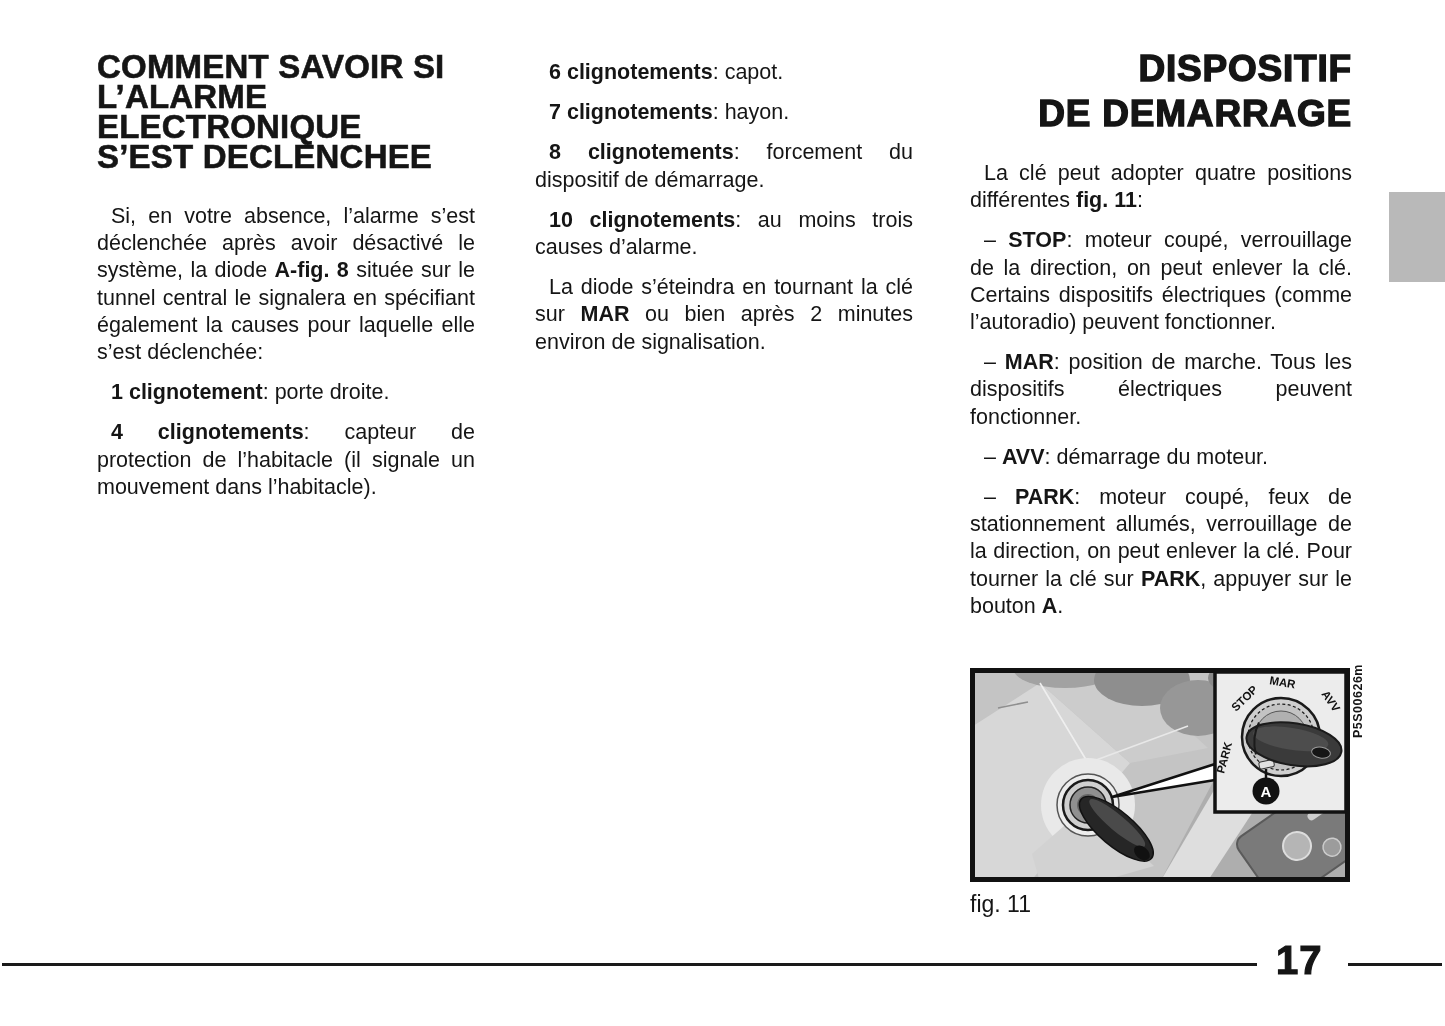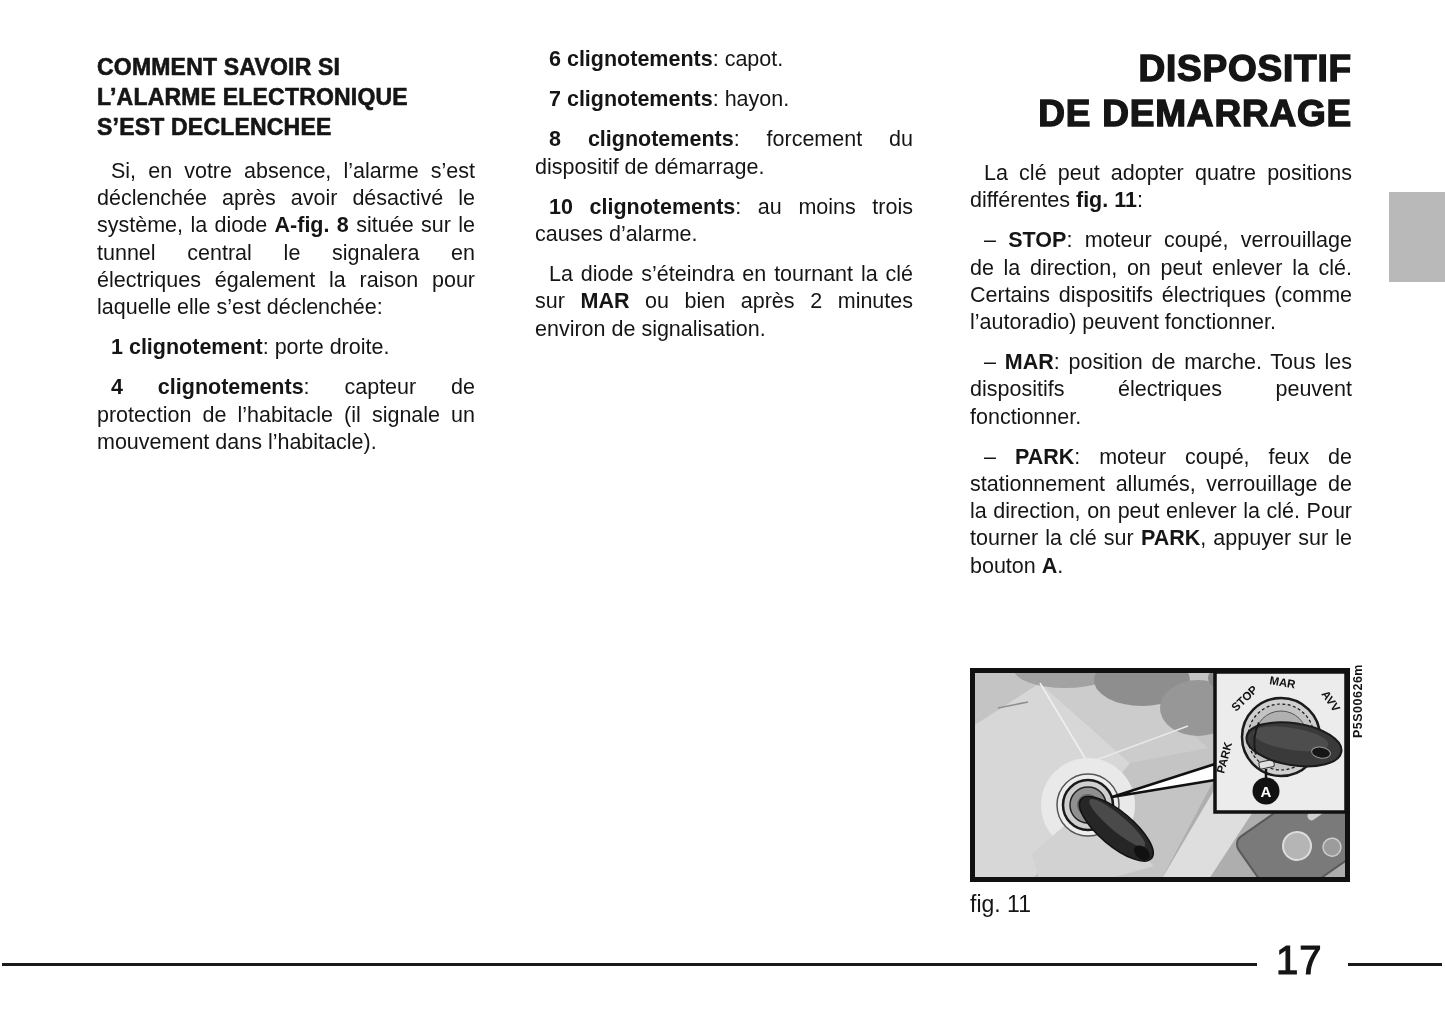--- a/index.html
+++ b/index.html
@@ -3,26 +3,26 @@
 <meta charset="utf-8">
 <style>
   html,body{margin:0;padding:0;}
   body{
     width:1445px;height:1026px;position:relative;overflow:hidden;
     background:#ffffff;color:#151515;
     font-family:"Liberation Sans", sans-serif;
   }
   .col{position:absolute;text-align:justify;}
   #col-left{left:97px;top:52px;width:378px;}
-  #col-mid{left:535px;top:46px;width:378px;}
+  #col-mid{left:535px;top:59px;width:378px;}
   #col-right{left:970px;top:46px;width:382px;}
 
   h2.section{
-    margin:0 0 16px 0;text-align:left;white-space:pre-line;
-    font-size:23px;line-height:30px;font-weight:800;
+    margin:0 0 31px 0;text-align:left;white-space:pre-line;
+    font-size:33px;line-height:30px;font-weight:800;
     letter-spacing:.2px;-webkit-text-stroke:.6px #151515;
   }
   h1.chapter{
     margin:0 0 24px 0;text-align:right;white-space:pre-line;
     font-size:37px;line-height:45px;font-weight:900;
     letter-spacing:.8px;-webkit-text-stroke:1.4px #151515;
   }
   p.body{
     margin:0 0 13px 0;font-size:21.5px;line-height:27.2px;
     text-indent:14px;
@@ -40,50 +40,51 @@
     font-size:12.5px;font-weight:700;letter-spacing:.5px;white-space:nowrap;
   }
   #page-edge-tab{
     position:absolute;left:1389px;top:192px;width:56px;height:90px;
     background:#b9b9b9;
   }
   .footer-rule{position:absolute;top:963px;height:3px;background:#1a1a1a;}
   #footer-rule-left{left:2px;width:1255px;}
   #footer-rule-right{left:1348px;width:94px;}
   #page-number{
-    position:absolute;left:1276px;top:938px;font-size:40px;font-weight:400;
+    position:absolute;left:1276px;top:938px;font-size:40px;font-weight:700;
     letter-spacing:1px;-webkit-text-stroke:1.2px #151515;
   }
 </style>
 </head>
 <body>
 
 <div class="col" id="col-left">
   <h2 class="section">COMMENT SAVOIR SI
 L’ALARME ELECTRONIQUE
 S’EST DECLENCHEE</h2>
-  <p class="body"><span>Si, en votre absence, l’alarme s’est déclenchée après avoir désactivé le système, la diode </span><span class="b">A-fig. 8</span><span> située sur le tunnel central le signalera en électriques également la raison pour laquelle elle s’est déclenchée:</span></p>
+  <p class="body"><span>Si, en votre absence, l’alarme s’est déclenchée après avoir désactivé le système, la diode </span><span class="b">A-fig. 8</span><span> située sur le tunnel central le signalera en spécifiant également la causes pour laquelle elle s’est déclenchée:</span></p>
   <p class="body"><span class="b">1 clignotement</span><span>: porte droite.</span></p>
   <p class="body"><span class="b">4 clignotements</span><span>: capteur de protection de l’habitacle (il signale un mouvement dans l’habitacle).</span></p>
 </div>
 
 <div class="col" id="col-mid">
   <p class="body"><span class="b">6 clignotements</span><span>: capot.</span></p>
   <p class="body"><span class="b">7 clignotements</span><span>: hayon.</span></p>
   <p class="body"><span class="b">8 clignotements</span><span>: forcement du dispositif de démarrage.</span></p>
   <p class="body"><span class="b">10 clignotements</span><span>: au moins trois causes d’alarme.</span></p>
   <p class="body"><span>La diode s’éteindra en tournant la clé sur </span><span class="b">MAR</span><span> ou bien après 2 minutes environ de signalisation.</span></p>
 </div>
 
 <div class="col" id="col-right">
   <h1 class="chapter">DISPOSITIF
 DE DEMARRAGE</h1>
   <p class="body"><span>La clé peut adopter quatre positions différentes </span><span class="b">fig. 11</span><span>:</span></p>
   <p class="body"><span>– </span><span class="b">STOP</span><span>: moteur coupé, verrouillage de la direction, on peut enlever la clé. Certains dispositifs électriques (comme l’autoradio) peuvent fonctionner.</span></p>
   <p class="body"><span>– </span><span class="b">MAR</span><span>: position de marche. Tous les dispositifs électriques peuvent fonctionner.</span></p>
+  <p class="body"><span>– </span><span class="b">AVV</span><span>: démarrage du moteur.</span></p>
   <p class="body"><span>– </span><span class="b">PARK</span><span>: moteur coupé, feux de stationnement allumés, verrouillage de la direction, on peut enlever la clé. Pour tourner la clé sur </span><span class="b">PARK</span><span>, appuyer sur le bouton </span><span class="b">A</span><span>.</span></p>
 </div>
 
 <div id="figure-frame">
   <svg width="380" height="214" viewBox="0 0 380 214">
     <defs>
       <clipPath id="photoClip">
           <rect x="5" y="5" width="370" height="204"></rect>
         </clipPath>
     </defs>

